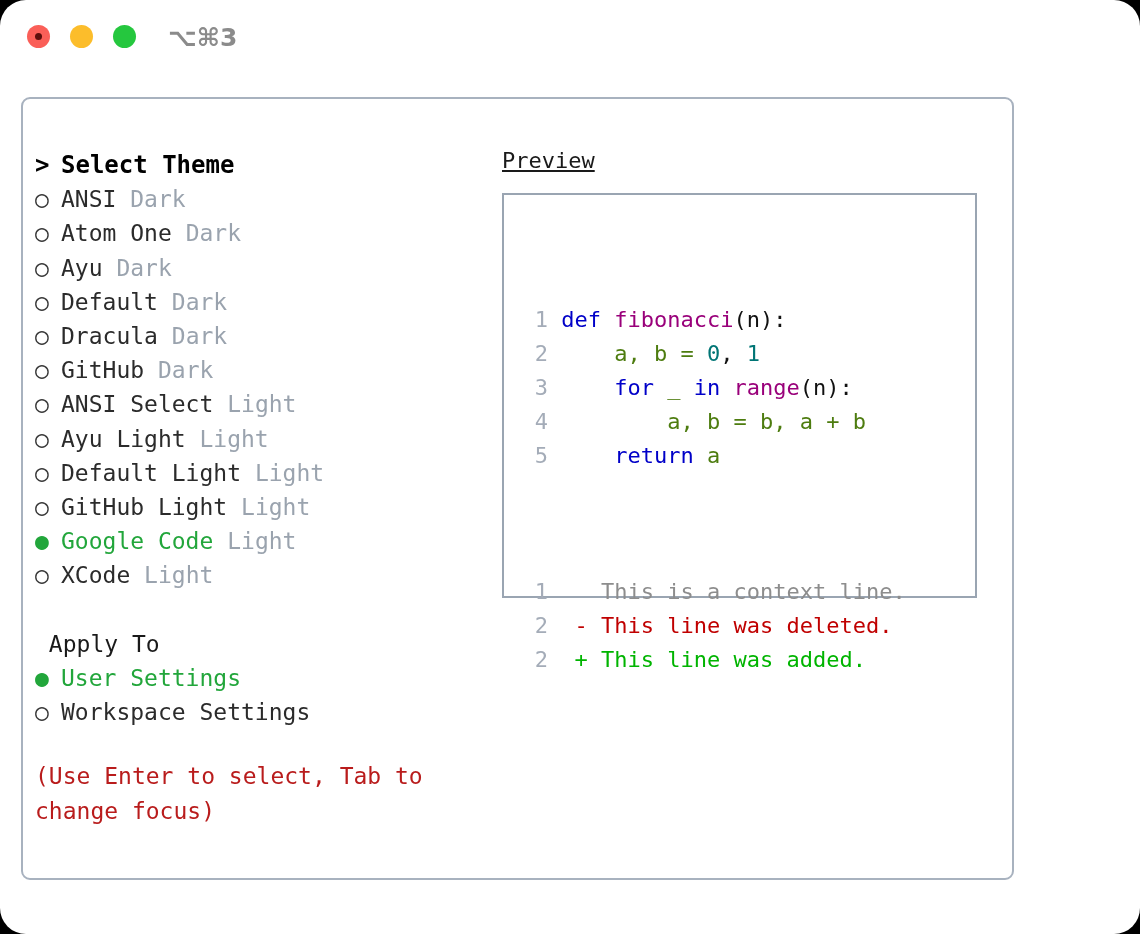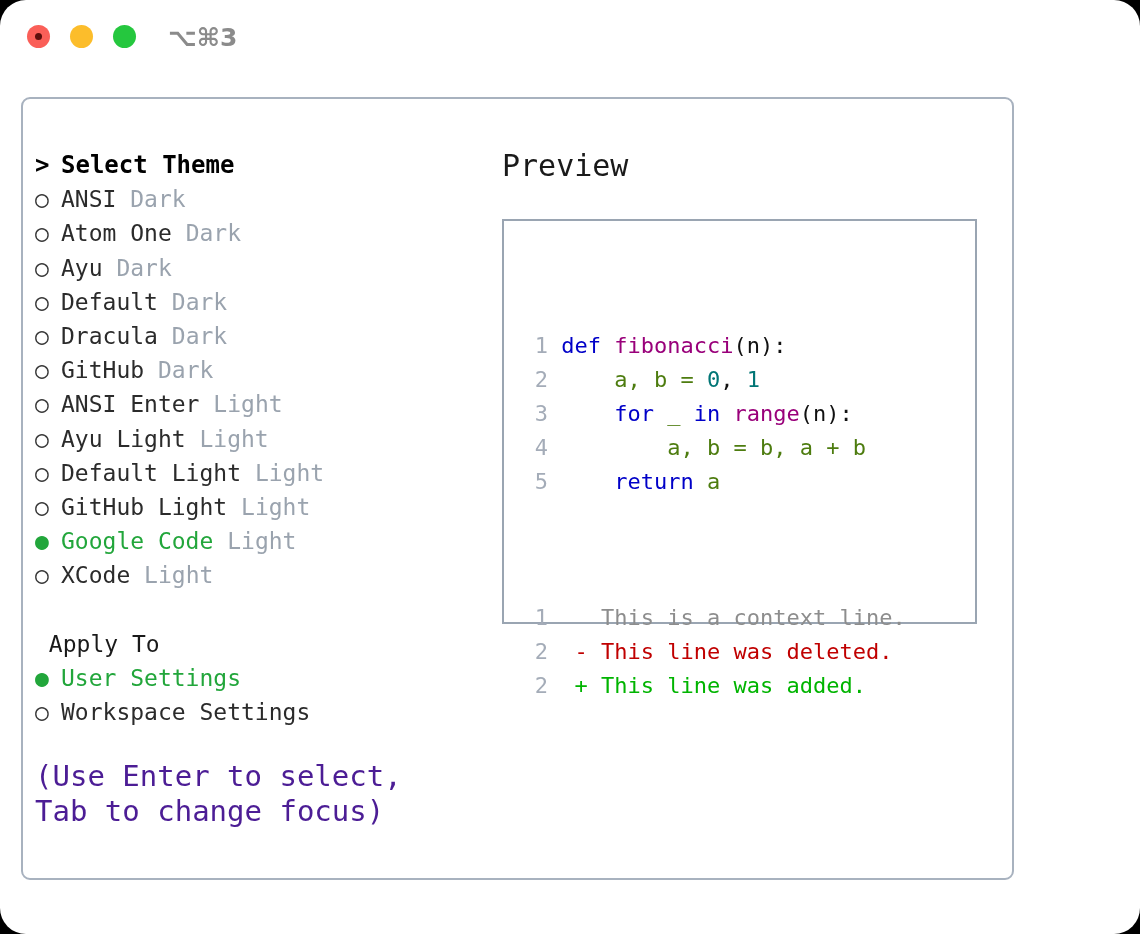--- a/index.html
+++ b/index.html
@@ -121,39 +121,40 @@
   .variant { color: #9aa3ae; }
   .plain-heading {
     font-size: 23px;
     color: #1a1a1a;
     white-space: pre;
     line-height: 34.2px;
   }
   .spacer-line { height: 34.2px; }
   .hint {
     margin-top: 30px;
-    font-size: 29px;
+    font-size: 23px;
     line-height: 34.2px;
-    color: #4c1d95;
+    color: #b91c1c;
     width: 420px;
     white-space: normal;
   }
 
   
   .right-col {
     position: absolute;
     left: 479px;
     top: 49px;
     width: 500px;
   }
   .preview-title {
-    font-size: 30px;
+    font-size: 22px;
     color: #1a1a1a;
-    margin-bottom: 36px;
-    white-space: pre;
+    margin-bottom: 20px;
+    white-space: pre;
+    text-decoration: underline;
   }
   .preview-box {
     width: 475px;
     height: 405px;
     border: 2px solid #9aa5b2;
     box-sizing: border-box;
     background: #ffffff;
     position: relative;
     padding-left: 40px;
   }
@@ -202,21 +203,21 @@
 
         <div class="row heading"><span class="marker">&gt;</span><span>Select Theme</span></div>
 
         <div id="theme-list">
             <div class="row"><span class="marker dot-unsel">○</span><span class="name">ANSI</span><span> </span><span class="variant">Dark</span></div>
             <div class="row"><span class="marker dot-unsel">○</span><span class="name">Atom One</span><span> </span><span class="variant">Dark</span></div>
             <div class="row"><span class="marker dot-unsel">○</span><span class="name">Ayu</span><span> </span><span class="variant">Dark</span></div>
             <div class="row"><span class="marker dot-unsel">○</span><span class="name">Default</span><span> </span><span class="variant">Dark</span></div>
             <div class="row"><span class="marker dot-unsel">○</span><span class="name">Dracula</span><span> </span><span class="variant">Dark</span></div>
             <div class="row"><span class="marker dot-unsel">○</span><span class="name">GitHub</span><span> </span><span class="variant">Dark</span></div>
-            <div class="row"><span class="marker dot-unsel">○</span><span class="name">ANSI Enter</span><span> </span><span class="variant">Light</span></div>
+            <div class="row"><span class="marker dot-unsel">○</span><span class="name">ANSI Select</span><span> </span><span class="variant">Light</span></div>
             <div class="row"><span class="marker dot-unsel">○</span><span class="name">Ayu Light</span><span> </span><span class="variant">Light</span></div>
             <div class="row"><span class="marker dot-unsel">○</span><span class="name">Default Light</span><span> </span><span class="variant">Light</span></div>
             <div class="row"><span class="marker dot-unsel">○</span><span class="name">GitHub Light</span><span> </span><span class="variant">Light</span></div>
             <div class="row"><span class="marker dot-sel">●</span><span class="name sel">Google Code</span><span> </span><span class="variant">Light</span></div>
             <div class="row"><span class="marker dot-unsel">○</span><span class="name">XCode</span><span> </span><span class="variant">Light</span></div>
           </div>
 
         <div class="spacer-line"></div>
 
         <div class="plain-heading"><span class="marker"> </span><span>Apply To</span></div>

